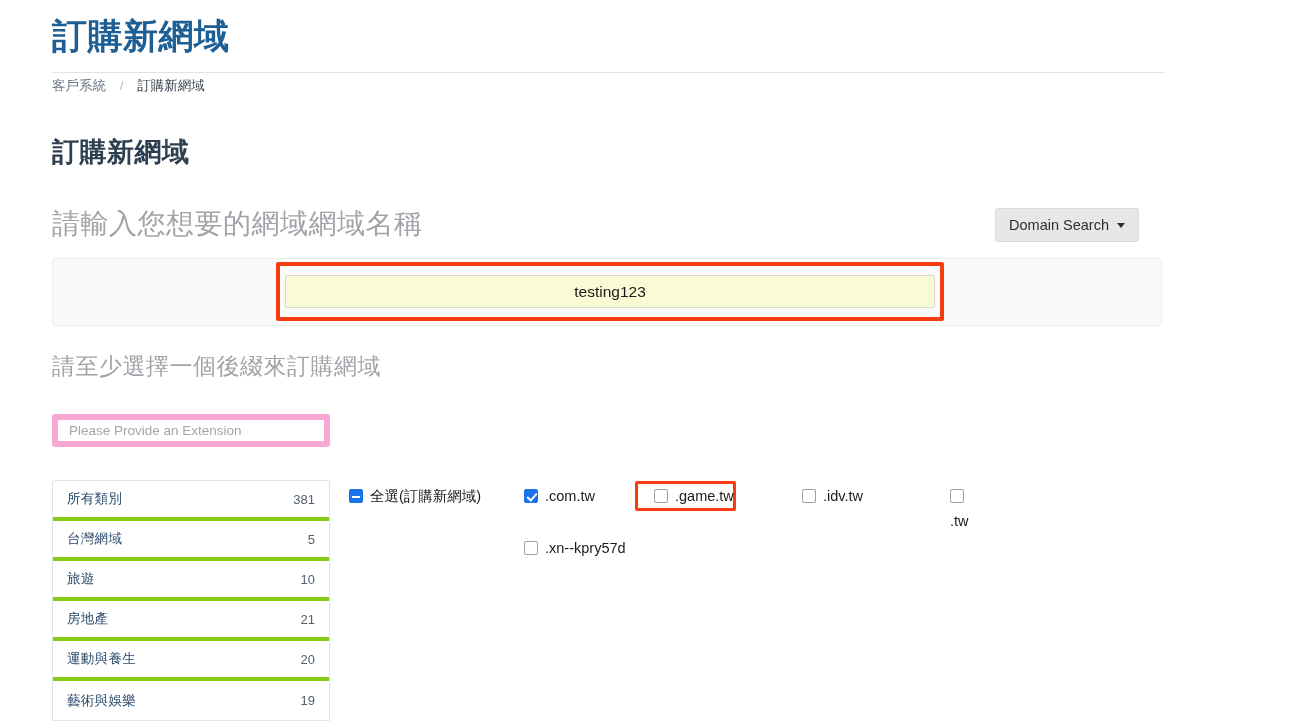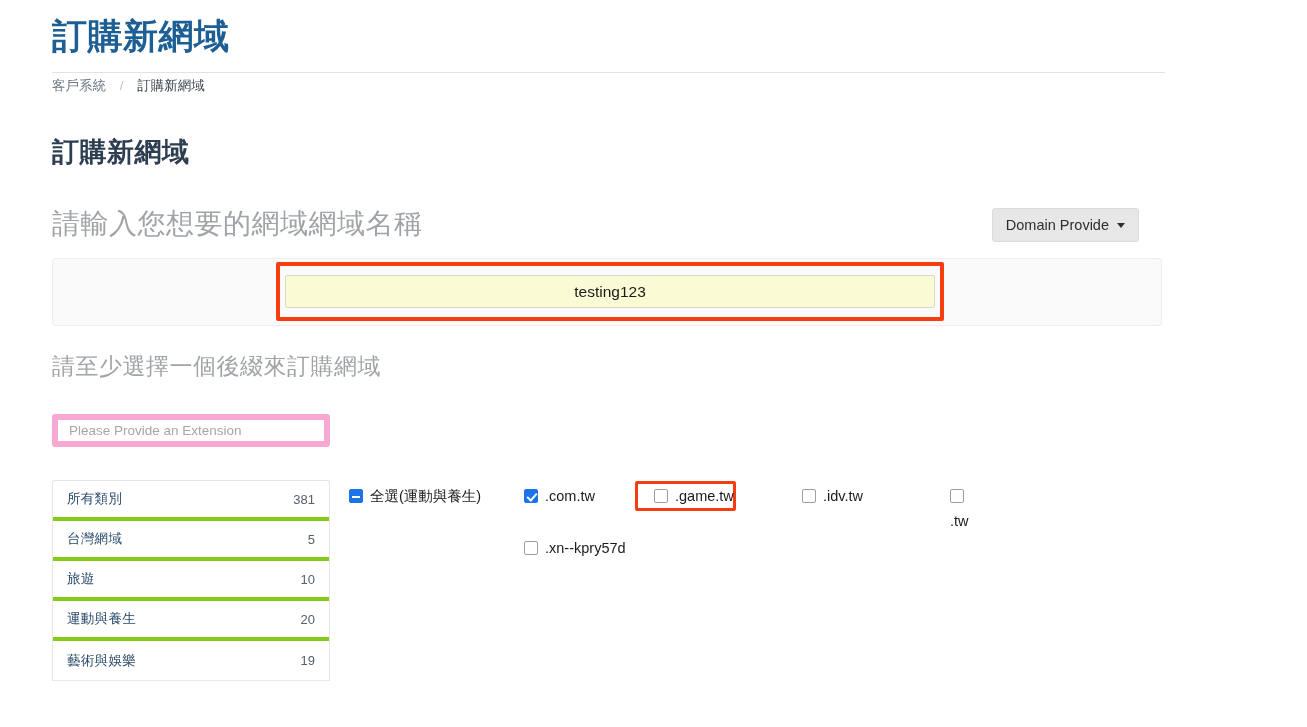--- a/index.html
+++ b/index.html
@@ -309,21 +309,21 @@
     <a class="crumb-link" href="#">客戶系統</a>
     <span class="crumb-sep">/</span>
     <span class="crumb-current">訂購新網域</span>
   </nav>
 
   <h2 class="section-title">訂購新網域</h2>
 
   <p class="search-prompt">請輸入您想要的網域網域名稱</p>
 
   <button class="domain-search-btn">
-    <span>Domain Provide</span>
+    <span>Domain Search</span>
     <span class="caret-down"></span>
   </button>
 
   <div class="search-panel">
     <div class="input-highlight"></div>
     <input class="domain-input" type="text" value="testing123" style="">
   </div>
 
   <p class="ext-prompt">請至少選擇一個後綴來訂購網域</p>
 
@@ -336,35 +336,39 @@
     </div>
     <div class="category-row">
       <span class="category-name">台灣網域</span>
       <span class="category-count">5</span>
     </div>
     <div class="category-row">
       <span class="category-name">旅遊</span>
       <span class="category-count">10</span>
     </div>
     <div class="category-row">
+      <span class="category-name">房地產</span>
+      <span class="category-count">21</span>
+    </div>
+    <div class="category-row">
       <span class="category-name">運動與養生</span>
       <span class="category-count">20</span>
     </div>
     <div class="category-row">
       <span class="category-name">藝術與娛樂</span>
       <span class="category-count">19</span>
     </div>
   </div>
 
   <div class="ext-area">
     <div class="ext-grid">
 
       <label class="ext-cell w-selectall">
         <span class="cb indeterminate"></span>
-        <span class="ext-label">全選(運動與養生)</span>
+        <span class="ext-label">全選(訂購新網域)</span>
       </label>
 
       <label class="ext-cell w-wide">
         <span class="cb checked"></span>
         <span class="ext-label nowrap">.com.tw</span>
         <span class="selected-highlight"></span>
       </label>
 
       <label class="ext-cell col-idv">
         <span class="cb"></span>

